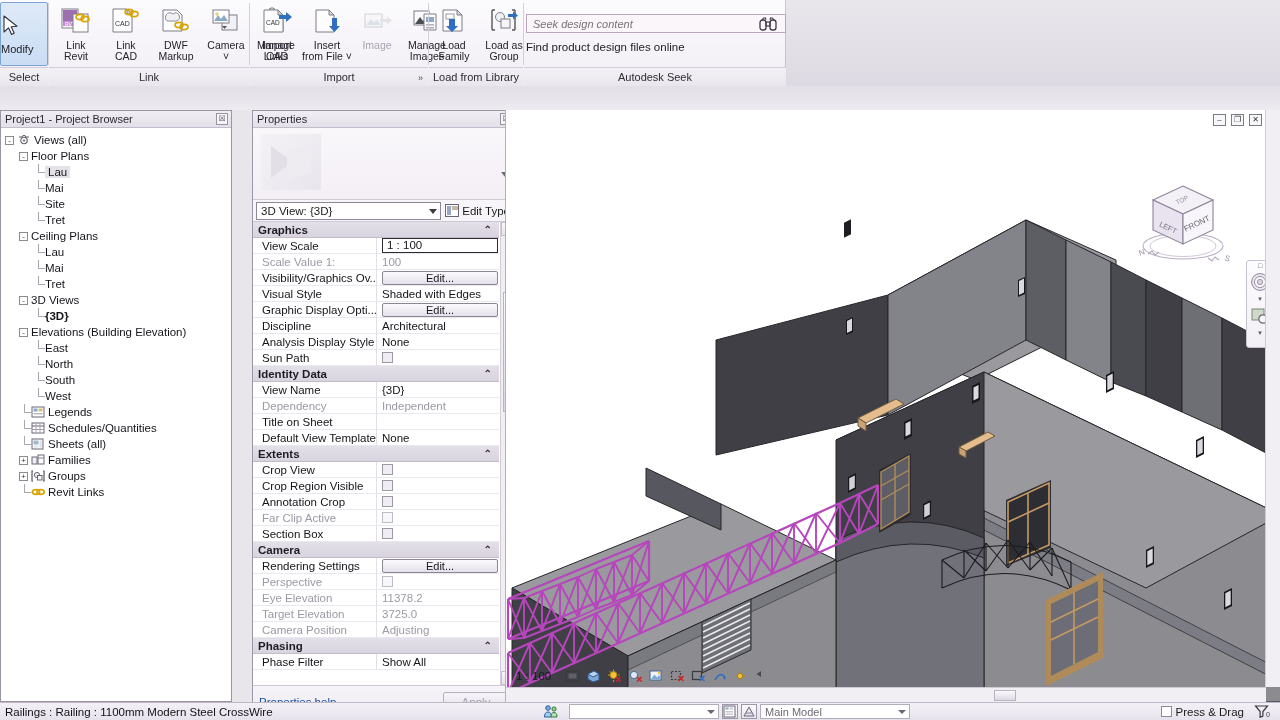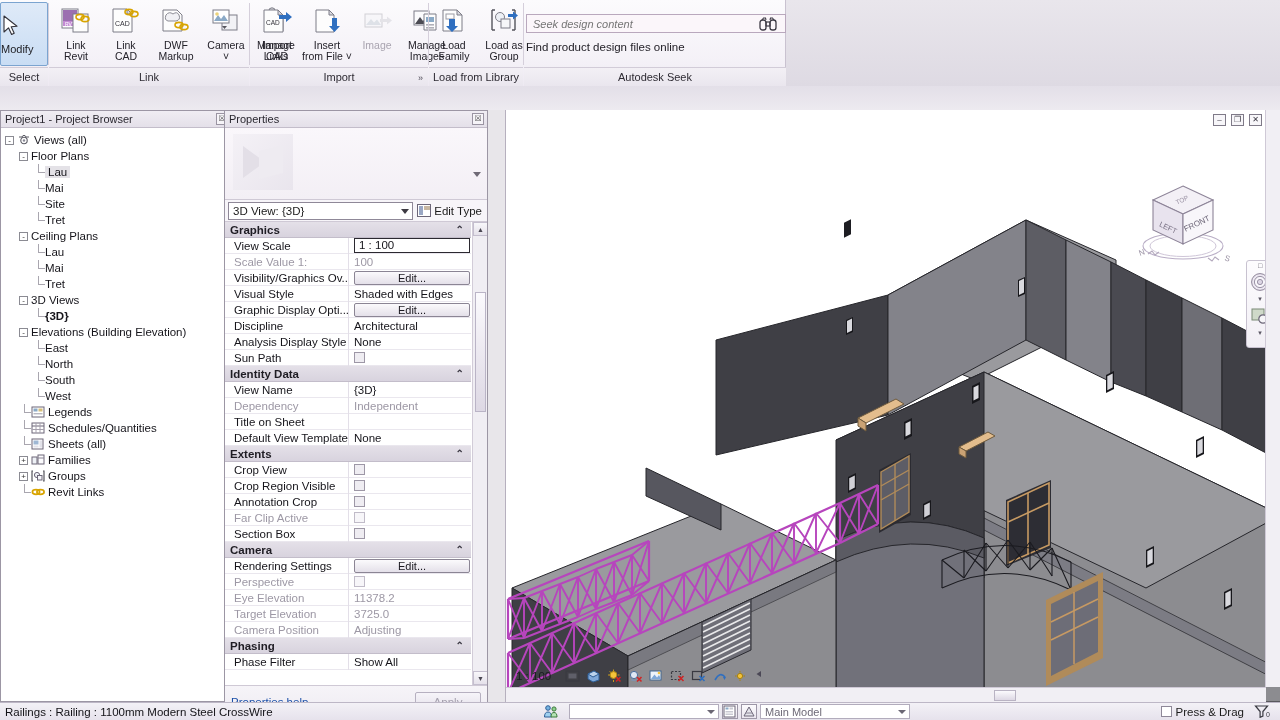--- a/index.html
+++ b/index.html
@@ -67,21 +67,21 @@
   .tnode.sel span.lbl { background: #e4e2e7; padding: 0 3px; }
   .tnode.bold span.lbl { font-weight: bold; }
   .expander { width: 9px; height: 9px; border: 1px solid #8b8b93; background: #fff;
     font-size: 8px; line-height: 7px; text-align: center; color: #333; margin-right: 3px; flex: 0 0 auto; }
   .elbow { width: 12px; height: 16px; flex: 0 0 auto; position: relative; }
   .elbow:before { content:""; position:absolute; left:5px; top:0; width:1px; height:8px; background:#a9a6af; }
   .elbow:after { content:""; position:absolute; left:5px; top:8px; width:7px; height:1px; background:#a9a6af; }
   .ticon { width: 14px; height: 12px; margin-right: 3px; flex: 0 0 auto; position: relative; }
 
   
-  #props { position: absolute; left: 224px; top: 110px; width: 264px; height: 592px;
+  #props { position: absolute; left: 252px; top: 110px; width: 264px; height: 592px;
     background: #f7f5f9; border: 1px solid #9c96a4; }
   #prop-preview { height: 72px; background: linear-gradient(#faf7fb,#f3eff5);
     border-bottom: 1px solid #cfc9d5; position: relative; }
   #prop-thumb { position: absolute; left: 8px; top: 6px; width: 60px; height: 56px;
     background: linear-gradient(135deg,#f4f1f6,#e9e5ed); }
   #prop-thumb:before { content:""; position:absolute; left:10px; top:12px; width:0;height:0;
     border-left: 22px solid #e3dfe7; border-top: 16px solid transparent; border-bottom: 16px solid transparent; }
   #prop-thumb:after { content:""; position:absolute; left:26px; top:14px; width:24px; height:28px;
     background:#eeebf1; transform: skewY(-14deg); }
   .thumb-caret { position: absolute; right: 6px; top: 44px; width: 0; height: 0;

